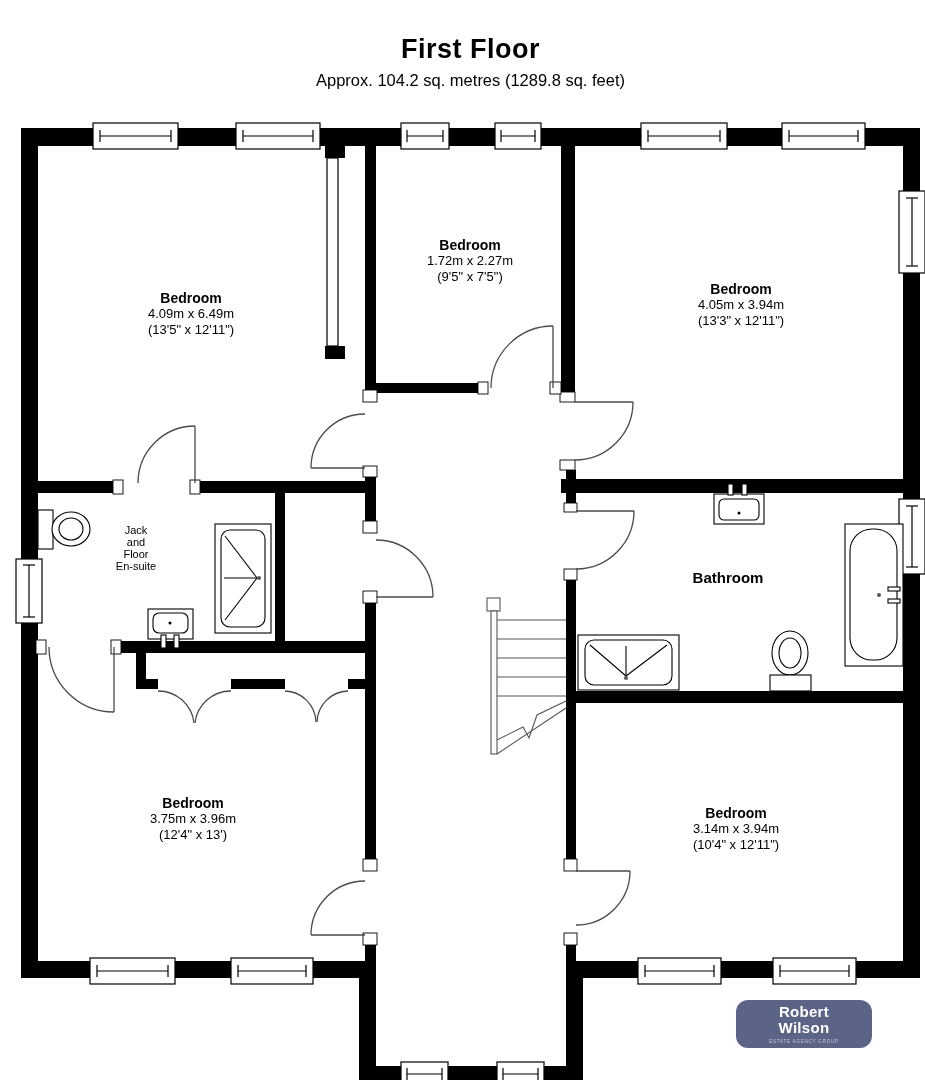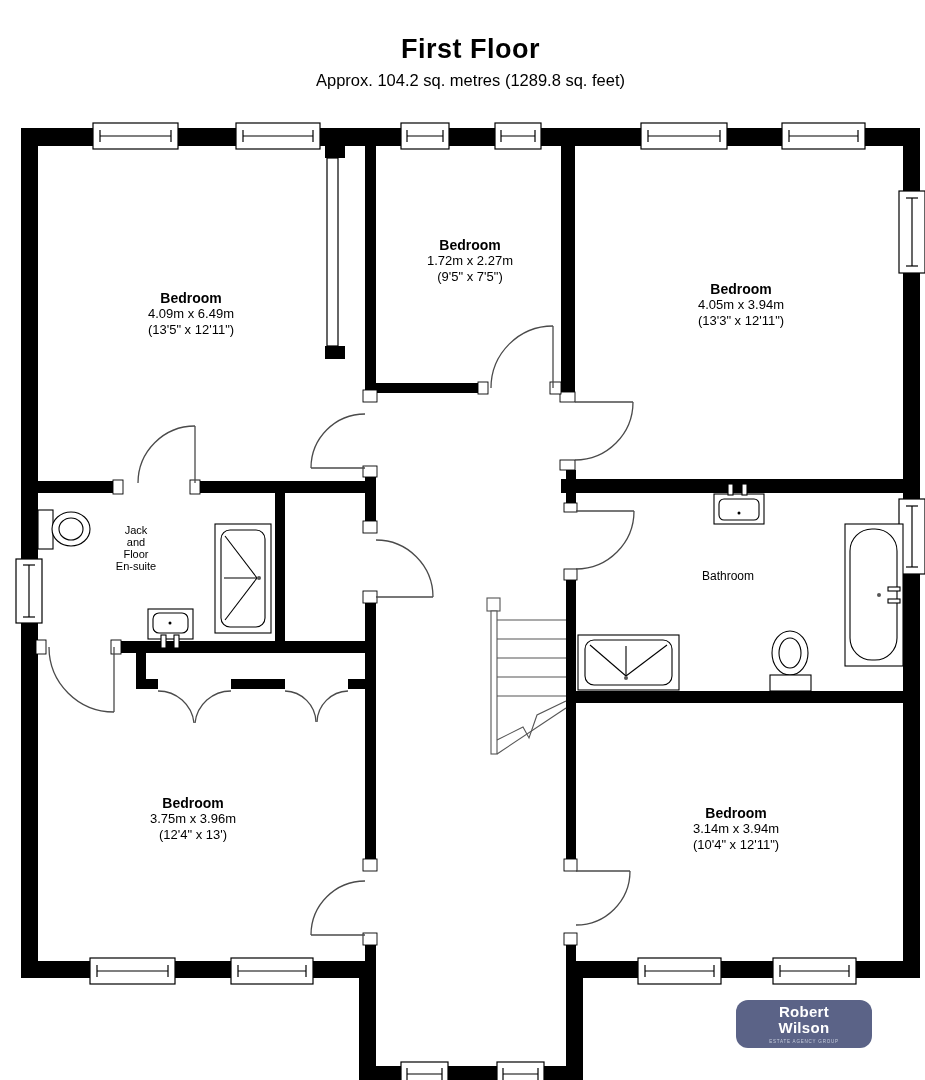--- a/index.html
+++ b/index.html
@@ -7,21 +7,21 @@
        font-family:"Liberation Sans","DejaVu Sans",sans-serif;color:#000;}
   .plan{position:absolute;left:0;top:16px;width:925px;height:788px;margin-left:8px;}
   .plan svg{position:absolute;left:0;top:0;}
   .hdr{position:absolute;left:0;top:18px;width:925px;text-align:center;}
   .hdr .t{font-size:27px;font-weight:bold;letter-spacing:0.5px;}
   .hdr .s{font-size:16.5px;margin-top:6px;}
   .room-label{position:absolute;text-align:center;transform:translateX(-50%);white-space:nowrap;}
   .rname{font-size:14px;font-weight:bold;line-height:1.15;}
   .rdims{font-size:13px;line-height:1.22;}
   .ensuite-label div{font-size:11px;font-weight:normal;line-height:1.08;}
-  .bath-label{font-size:12px;font-weight:normal;}
+  .bath-label{font-size:15px;font-weight:bold;}
   .logo{position:absolute;left:728px;top:984px;width:136px;height:48px;
         display:flex;flex-direction:column;align-items:center;justify-content:center;border-radius:12px;}
   .logo .l1,.logo .l2{color:#fff;font-size:15px;font-weight:600;line-height:1.05;letter-spacing:0.3px;}
   .logo .tag{color:#c7cddd;font-size:4.5px;letter-spacing:0.8px;margin-top:3px;text-transform:uppercase;}
 </style>
 </head>
 <body>
 
 <div class="plan">
 

